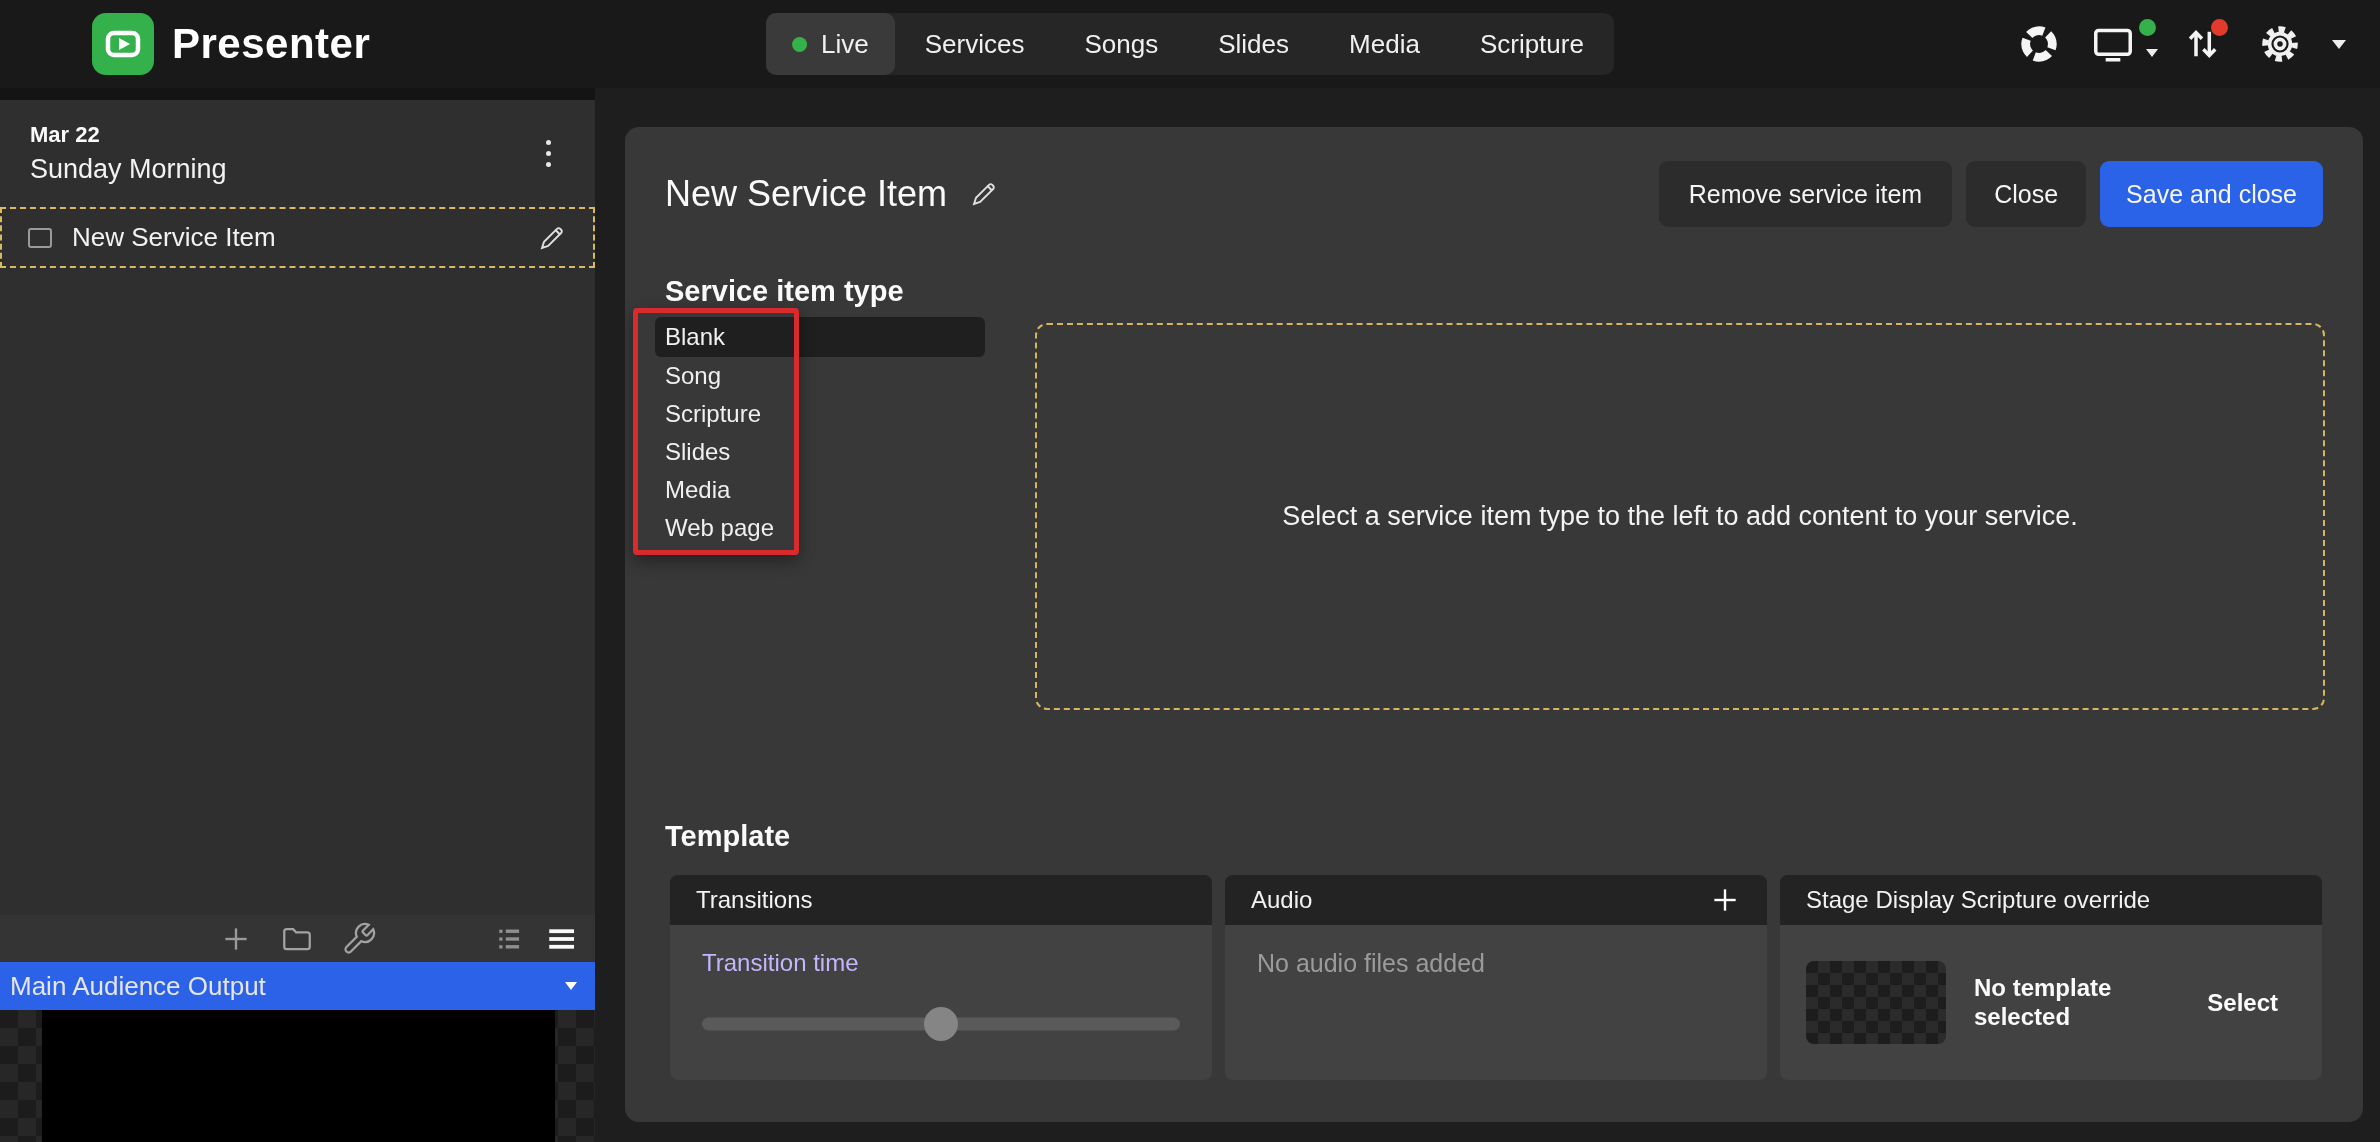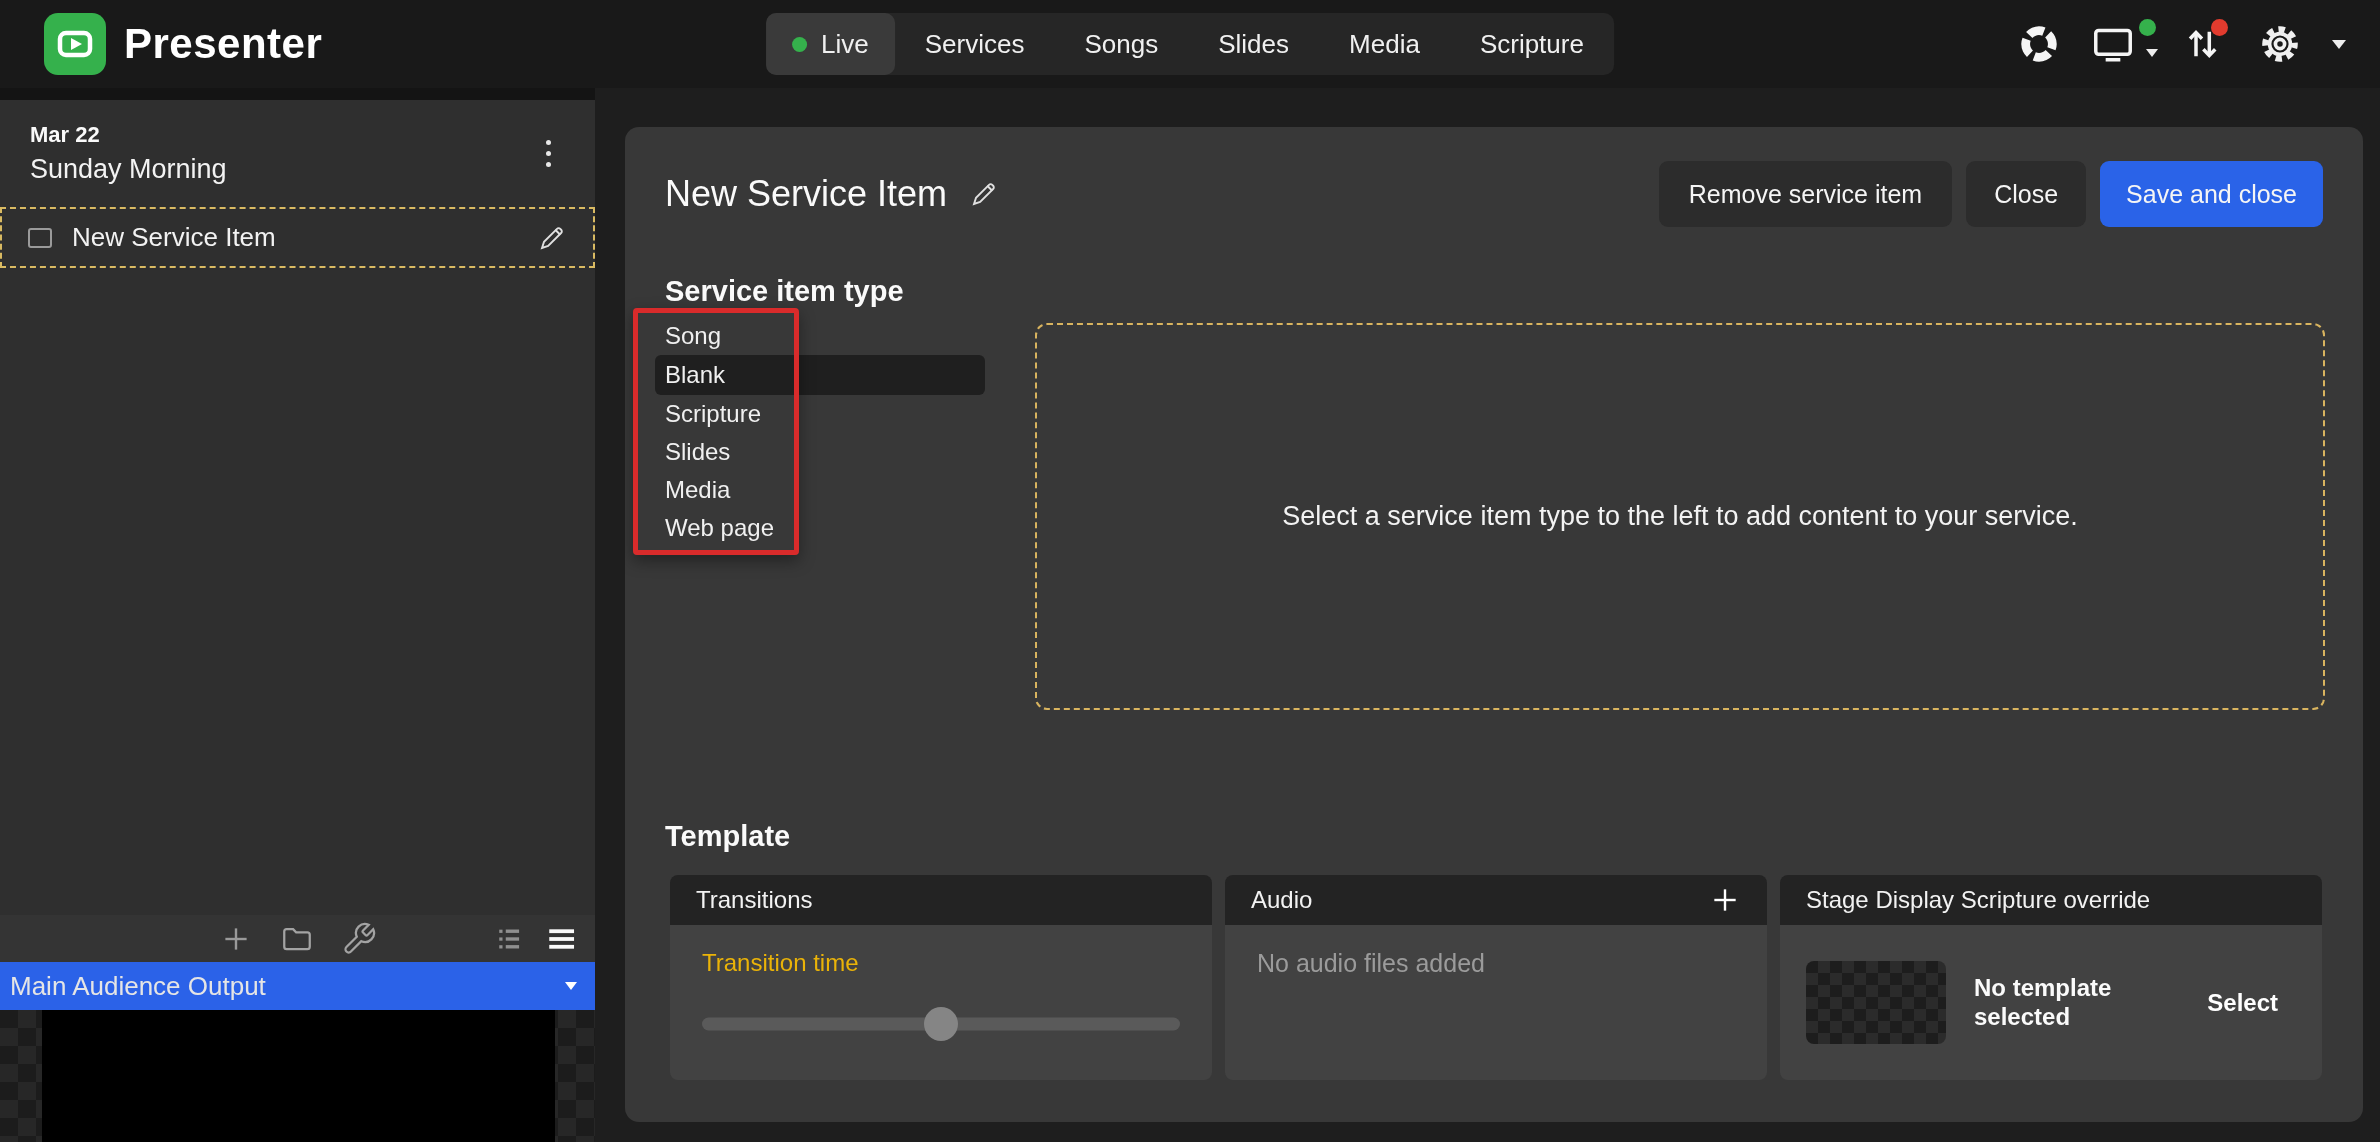--- a/index.html
+++ b/index.html
@@ -2,21 +2,21 @@
 <html><head>
 <meta charset="utf-8">
 <style>
   * { box-sizing: border-box; margin: 0; padding: 0; }
   html,body { width:2380px; height:1142px; overflow:hidden; background:#141414;
               font-family:"Liberation Sans", sans-serif; color:#f1f1f1; }
   .app { width:2380px; height:1142px; display:flex; flex-direction:column; }
 
   
   .topbar { height:88px; background:#191919; display:flex; align-items:center; position:relative; flex:0 0 auto; }
-  .logo { display:flex; align-items:center; gap:18px; padding-left:44px; }
+  .logo { display:flex; align-items:center; gap:18px; padding-left:44px;margin-left:48px; }
   .logo-icon { width:62px; height:62px; background:#35b14c; border-radius:14px;
                display:flex; align-items:center; justify-content:center; }
   .logo-text { font-size:42px; font-weight:bold; letter-spacing:.5px; color:#ffffff; }
 
   .tabbar { position:absolute; left:50%; top:13px; transform:translateX(-50%);
             height:62px; background:#262626; border-radius:10px; display:flex; align-items:stretch; }
   .tab { display:flex; align-items:center; padding:0 30px; font-size:26px; color:#f0f0f0; cursor:default; }
   .tab.active { background:#3a3a3a; border-radius:10px; gap:14px; padding:0 26px; }
   .livedot { width:15px; height:15px; border-radius:50%; background:#35b14c; }
 
@@ -103,21 +103,21 @@
 
   .cards { position:absolute; left:45px; right:41px; top:748px; height:205px;
            display:flex; gap:13px; }
   .card { flex:1; display:flex; flex-direction:column; min-width:0; }
   .card-head { height:50px; background:#232323; border-radius:8px 8px 0 0;
                display:flex; align-items:center; padding:0 26px; font-size:24px; color:#f2f2f2; }
   .card-head .plus-btn { margin-left:auto; display:flex; cursor:pointer; }
   .card-body { flex:1; background:#424242; border-radius:0 0 8px 8px; position:relative; }
 
   .trans-body { padding:24px 32px; }
-  .trans-lbl { font-size:24px; color:#eab308; }
+  .trans-lbl { font-size:24px; color:#c4b5fd; }
   .slider { position:relative; margin-top:30px; height:34px; }
   .slider-track { position:absolute; left:0; right:0; top:50%; transform:translateY(-50%);
                   height:13px; border-radius:7px; background:#5a5a5a; }
   .slider-thumb { position:absolute; top:50%; width:34px; height:34px; border-radius:50%;
                   background:#858585; transform:translate(-50%,-50%); cursor:pointer; }
 
   .audio-body { padding:24px 32px; }
   .muted { font-size:25px; color:#9b9b9b; }
 
   .stage-body { display:flex; align-items:center; padding:18px 26px; gap:28px; }
@@ -297,22 +297,22 @@
           <div class="head-btns">
             <button class="btn gray remove">Remove service item</button>
             <button class="btn gray close">Close</button>
             <button class="btn blue save">Save and close</button>
           </div>
         </div>
 
         <h2 class="sec-h type">Service item type</h2>
 
         <div class="type-list">
+          <div class="type-opt selected">Blank</div>
           <div class="type-opt">Song</div>
-          <div class="type-opt selected">Blank</div>
           <div class="type-opt">Scripture</div>
           <div class="type-opt">Slides</div>
           <div class="type-opt">Media</div>
           <div class="type-opt">Web page</div>
         </div>
         <div class="red-box"></div>
 
         <div class="placeholder-box">
           <span>Select a service item type to the left to add content to your service.</span>
         </div>

